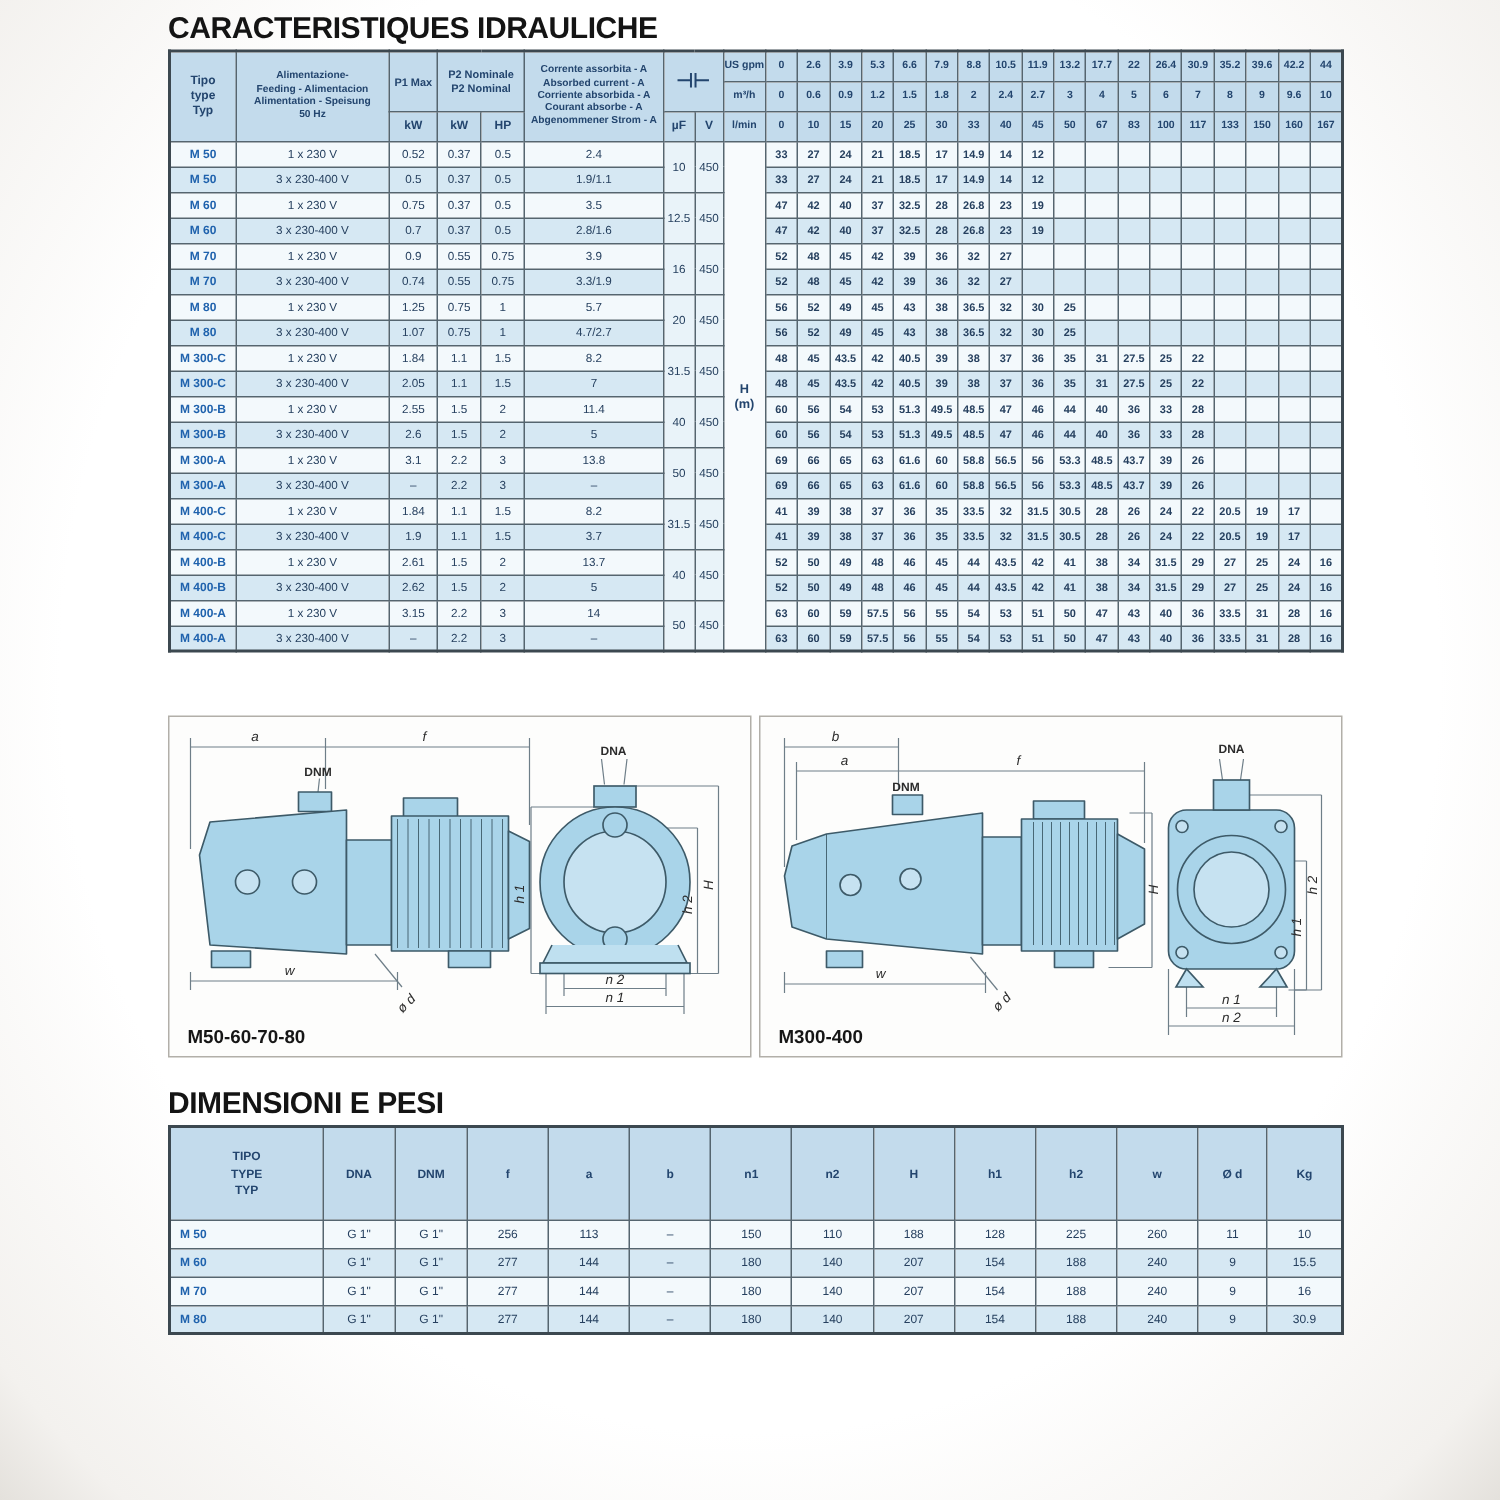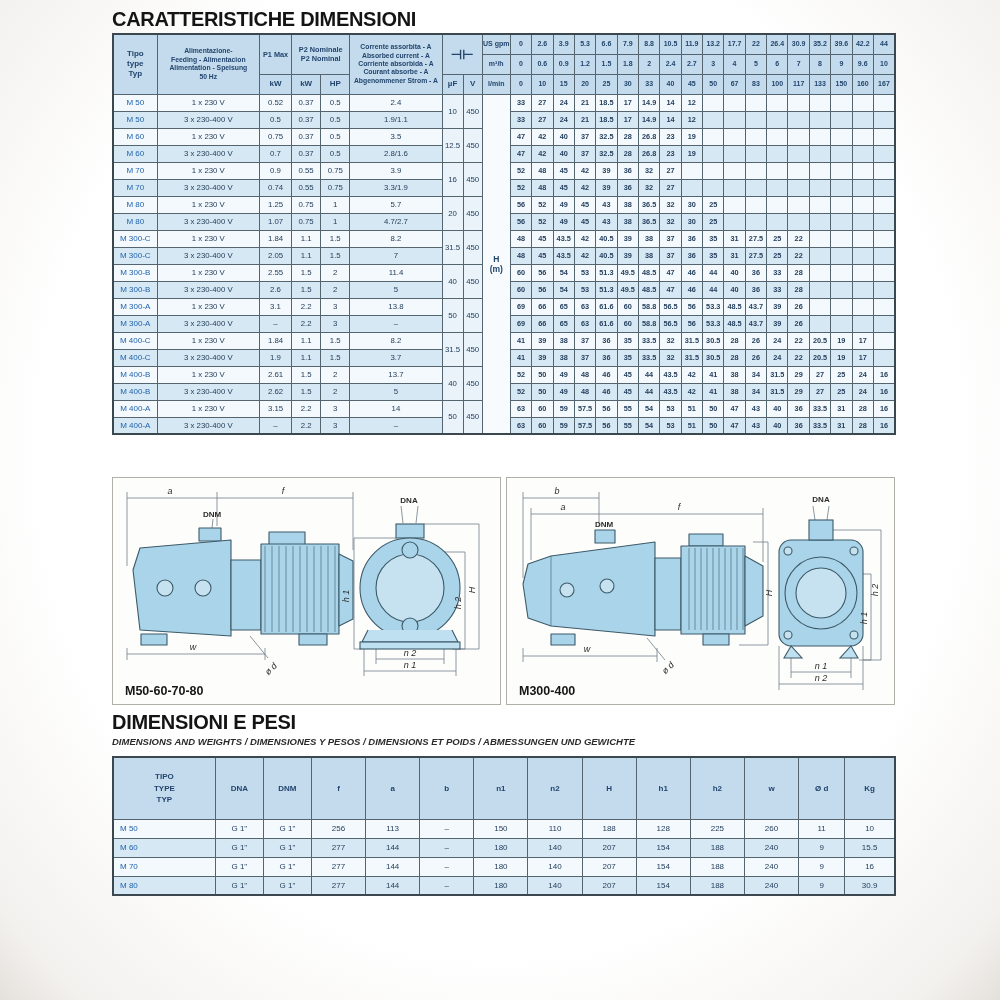--- a/index.html
+++ b/index.html
@@ -14,44 +14,44 @@
 #t1,#t2{border:2px solid #3c4850}
 #t1 th{background:#c3dbec;color:#23456e;font-size:6.8px;font-weight:bold;line-height:1.25}
 #t1 thead tr{height:20px}
 #t1 th.big{font-size:8px}
 #t1 th.med{font-size:7.3px}
 #t1 th.unit{font-size:7px}
 #t1 td{font-size:7.8px;height:17px;background:#f3f9fc;color:#26405f}
 #t1 tr.sh td{background:#d6e8f3}
 #t1 td.cap{background:#e9f3f9}
 #t1 td.hm{background:#f8fbfd;font-size:8.5px;font-weight:bold;color:#23456e}
-#t1 td.model,#t2 td.model{color:#1f62ad;font-weight:normal;font-size:8px}
+#t1 td.model,#t2 td.model{color:#1f62ad;font-weight:bold;font-size:8px}
 #t1 td.fv{font-size:7.3px;font-weight:bold}
 .capsym{font-size:13px;line-height:1;font-weight:bold}
 .panels{display:flex;gap:5px;margin-top:42px}
 .panel{width:389px;height:228px;border:1px solid #b2afa9;background:#fdfdfc}
 .panel svg{display:block;width:100%;height:100%}
 .dt text{font:italic 9px "Liberation Sans",sans-serif;fill:#2c2c2c;text-anchor:middle}
 .dt text.dn{font:bold 8px "Liberation Sans",sans-serif;font-style:normal}
 .capn{font:bold 12.5px "Liberation Sans",sans-serif;fill:#161616}
-.sec2{margin-top:6px}
+.sec2{margin-top:20px}
 #t2{margin-top:0}
 #t2 th{background:#c3dbec;color:#23456e;font-size:8px;font-weight:bold;line-height:1.4}
 #t2 thead tr{height:62px}
 #t2 td{font-size:8px;height:19px;background:#f3f9fc;color:#26405f}
 #t2 tr.sh td{background:#d6e8f3}
 #t2 td.model{text-align:left;padding-left:6px}
 </style>
 </head>
 <body>
 
 <div class="sheet">
 <div class="content">
 
-  <h1>CARATTERISTICHE DIMENSIONI</h1>
+  <h1>CARACTERISTIQUES IDRAULICHE</h1>
 
   <table id="t1">
     <colgroup id="cg1">
       <col style="width:44px">
           <col style="width:102px">
           <col style="width:32px">
           <col style="width:29px">
           <col style="width:29px">
           <col style="width:92px">
           <col style="width:21px">
@@ -816,21 +816,20 @@
           <text x="314" y="191">n 1</text>
           <text x="314" y="203">n 2</text>
         </g>
         <text x="12" y="217" class="capn">M300-400</text>
       </svg>
     </div>
   </div>
 
   <div class="sec2">
     <h1>DIMENSIONI E PESI</h1>
-    <div class="sub">DIMENSIONS AND WEIGHTS / DIMENSIONES Y PESOS / DIMENSIONS ET POIDS / ABMESSUNGEN UND GEWICHTE</div>
 
     <table id="t2">
       <colgroup>
         <col style="width:102px">
             <col style="width:48px">
             <col style="width:48px">
             <col style="width:54px">
             <col style="width:54px">
             <col style="width:54px">
             <col style="width:54px">

